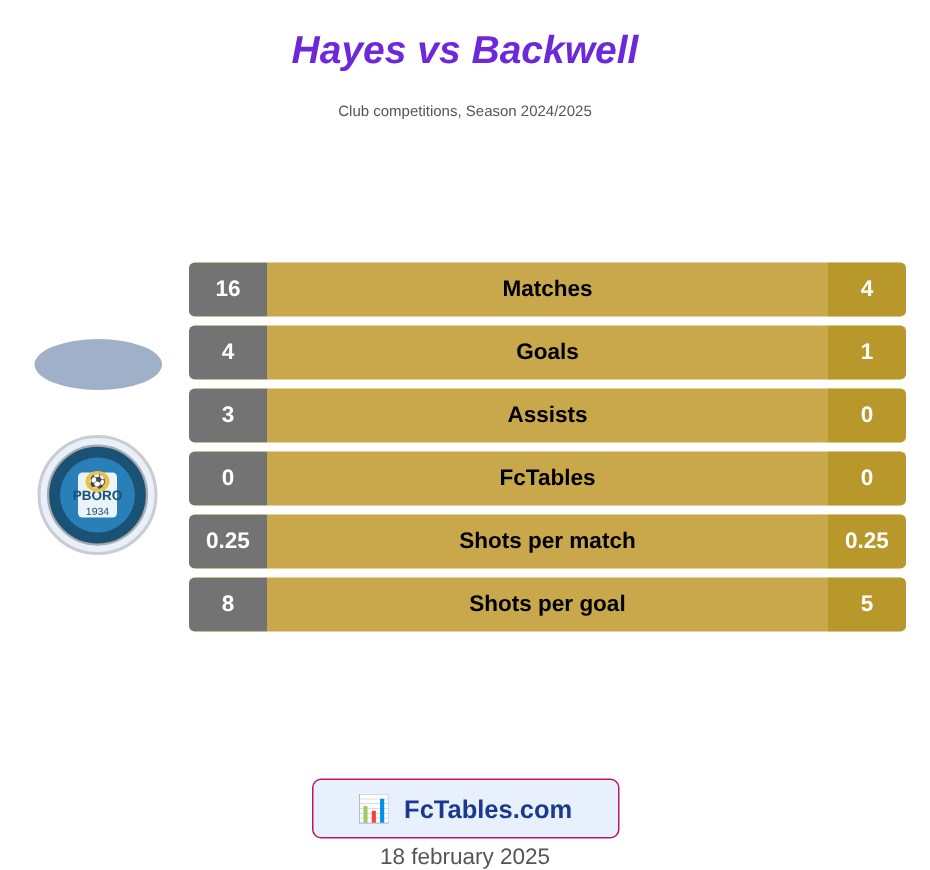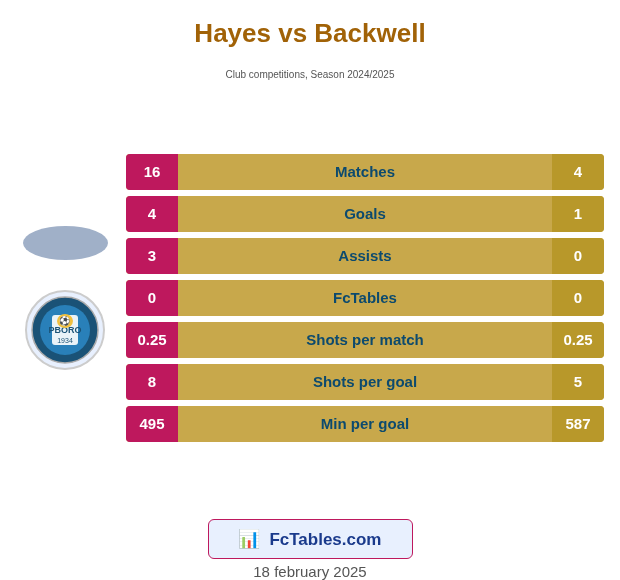--- a/index.html
+++ b/index.html
@@ -13,21 +13,22 @@
       align-items: center;
       overflow: hidden;
     }
     .header {
       text-align: center;
       padding: 18px 20px 6px;
     }
     .header h1 {
       font-size: 26px;
       font-weight: bold;
-      color: #a16207;
+      color: #6d28d9;
+      font-style: italic;
     }
     .header p {
       font-size: 10px;
       color: #555;
       margin-top: 20px;
     }
     .main-content {
       display: flex;
       flex-direction: row;
       align-items: center;
@@ -100,32 +101,32 @@
       border-radius: 4px;
       height: 36px;
       overflow: hidden;
     }
     .stat-val-left {
       width: 52px;
       text-align: left;
       font-weight: bold;
       font-size: 15px;
       color: #fff;
-      background: #be185d;
+      background: #737373;
       height: 100%;
       display: flex;
       align-items: center;
       justify-content: center;
       flex-shrink: 0;
     }
     .stat-label {
       flex: 1;
       text-align: center;
       font-size: 15px;
-      color: #0c4a6e;
+      color: #000000;
       font-weight: bold;
       background: #c8a84b;
     }
     .stat-val-right {
       width: 52px;
       text-align: center;
       font-weight: bold;
       font-size: 15px;
       color: #fff;
       background: #b8982a;
@@ -226,25 +227,20 @@
       <div class="stat-row">
         <div class="stat-val-left">0.25</div>
         <div class="stat-label">Shots per match</div>
         <div class="stat-val-right">0.25</div>
       </div>
       <div class="stat-row">
         <div class="stat-val-left">8</div>
         <div class="stat-label">Shots per goal</div>
         <div class="stat-val-right">5</div>
       </div>
-      <div class="stat-row">
-        <div class="stat-val-left">495</div>
-        <div class="stat-label">Min per goal</div>
-        <div class="stat-val-right">587</div>
-      </div>
     </div>
 
 
 </div>
 
 <div class="logo-area">
   <span class="logo-icon">📊</span>
   <span class="logo-text">FcTables.com</span>
 </div>
 

